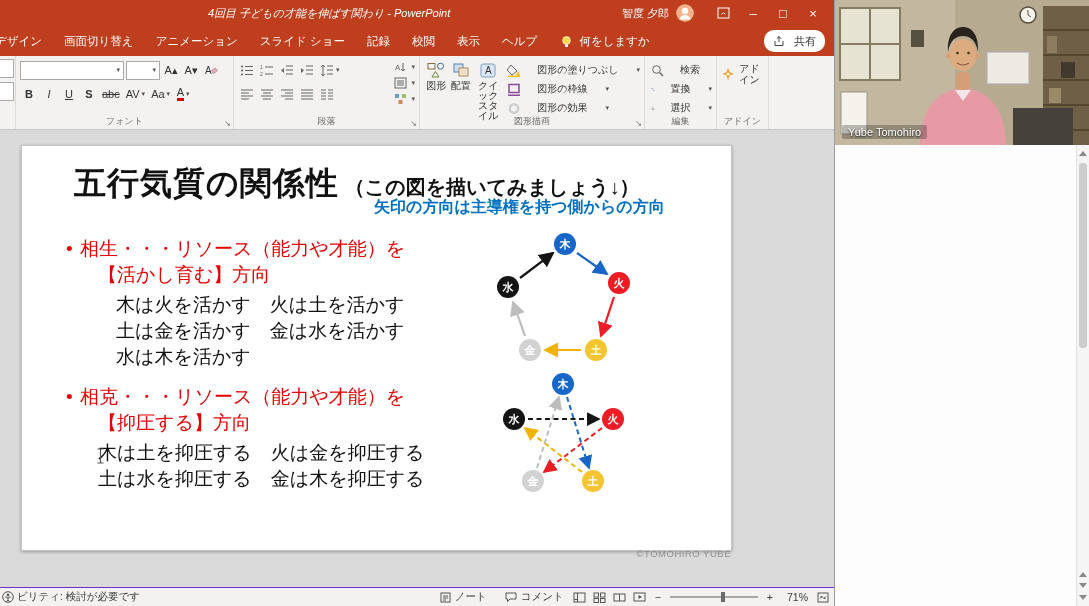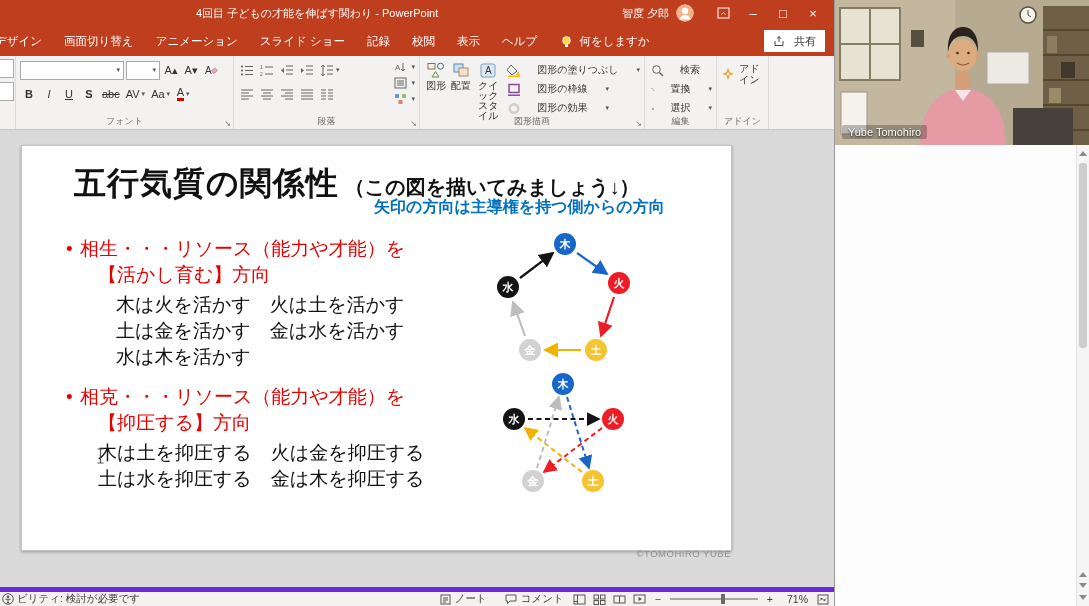--- a/index.html
+++ b/index.html
@@ -5,33 +5,33 @@
   * { box-sizing: border-box; margin: 0; padding: 0; }
   html,body { width:1089px; height:606px; overflow:hidden; background:#fff;
               font-family:"Liberation Sans","DejaVu Sans",sans-serif; }
   .screen { position:relative; width:1089px; height:606px; }
 
   
   .ppt { position:absolute; left:0; top:0; width:834px; height:606px; background:#f3f2f1; }
 
   
   .titlebar { position:relative; height:26px; background:#bf3e1e; color:#fff; font-size:11px; }
-  .tb-title { position:absolute; left:196px; top:0; line-height:26px; white-space:nowrap; }
+  .tb-title { position:absolute; left:208px; top:0; line-height:26px; white-space:nowrap;font-style:italic; }
   .tb-right { position:absolute; right:6px; top:0; height:26px; display:flex; align-items:center; }
   .tb-user { margin-right:7px; }
   .avatar { width:18px; height:18px; border-radius:50%; overflow:hidden; margin-right:14px; }
   .tb-ctl { width:30px; height:26px; display:inline-flex; align-items:center; justify-content:center; font-size:13px; }
 
   
   .tabsrow { position:relative; height:30px; background:#bf3e1e; display:flex; align-items:center; color:#fff; font-size:11.5px; }
   .tab { padding:8px 11px; white-space:nowrap; }
   .tab.first { margin-left:-16px; }
   .tellme { display:flex; align-items:center; gap:6px; padding:0 12px; white-space:nowrap; }
   .share-btn { position:absolute; right:9px; top:4px; height:22px; background:#fff; color:#333;
-               border-radius:0; display:flex; align-items:center; gap:9px; padding:0 9px; font-size:11px;text-align:right; }
+               border-radius:10px; display:flex; align-items:center; gap:9px; padding:0 9px; font-size:11px;text-align:right; }
 
   
   .ribbon { height:74px; background:#f3f2f1; border-bottom:1px solid #c8c6c4; display:flex; font-size:10px; color:#333; }
   .rgroup { position:relative; border-right:1px solid #dcdad8; padding:3px 4px 14px 4px; flex:0 0 auto; }
   .glabel { position:absolute; bottom:1px; left:0; right:0; text-align:center; font-size:9px; color:#6b6965; }
   .launcher { position:absolute; right:2px; bottom:1px; font-size:8px; color:#777; }
   .rrow { display:flex; align-items:center; gap:2px; height:22px; margin-bottom:2px; }
   .rbtn { min-width:18px; height:20px; display:inline-flex; align-items:center; justify-content:center;
           background:transparent; border:none; font-size:11px; color:#333; padding:0 2px; font-family:inherit; }
   .rbtn.bold { font-weight:bold; }
@@ -72,21 +72,21 @@
   .sec-body { margin-top:4px; color:#111; }
   .sec1 .sec-body { margin-left:50px; }
   .sec2 .sec-body { margin-left:32px; }
   .s-copyright { position:absolute; left:0; right:0; top:378px; text-align:right; font-size:9.5px;
                  letter-spacing:.5px; color:#8f8f8f;margin-top:24px; }
   .diagrams { position:absolute; left:0; top:0; width:711px; height:406px; }
   .ibeam { position:absolute; left:74px; top:302px; }
 
   
   .statusbar { position:absolute; bottom:0; left:0; width:834px; height:19px; background:#f3f2f1;
-               border-top:5px solid #6d28d9; display:flex; align-items:center; font-size:10.5px;
+               border-top:1px solid #6d28d9; display:flex; align-items:center; font-size:10.5px;
                color:#3b3b3b; padding:0 5px 0 2px; }
   .sb-left { display:flex; align-items:center; gap:3px; white-space:nowrap; }
   .sb-right { margin-left:auto; display:flex; align-items:center; gap:9px; }
   .sb-item { display:flex; align-items:center; gap:4px; white-space:nowrap;margin-left:9px; }
   .viewbtns { display:flex; align-items:center; gap:7px; }
   .zslider { position:relative; width:88px; height:12px; }
   .ztrack { position:absolute; left:0; right:0; top:5px; height:2px; background:#a9a7a5; }
   .zthumb { position:absolute; left:58%; top:1px; width:4px; height:10px; background:#6b6b6b; }
   .zpct { min-width:26px; text-align:right; }
 

